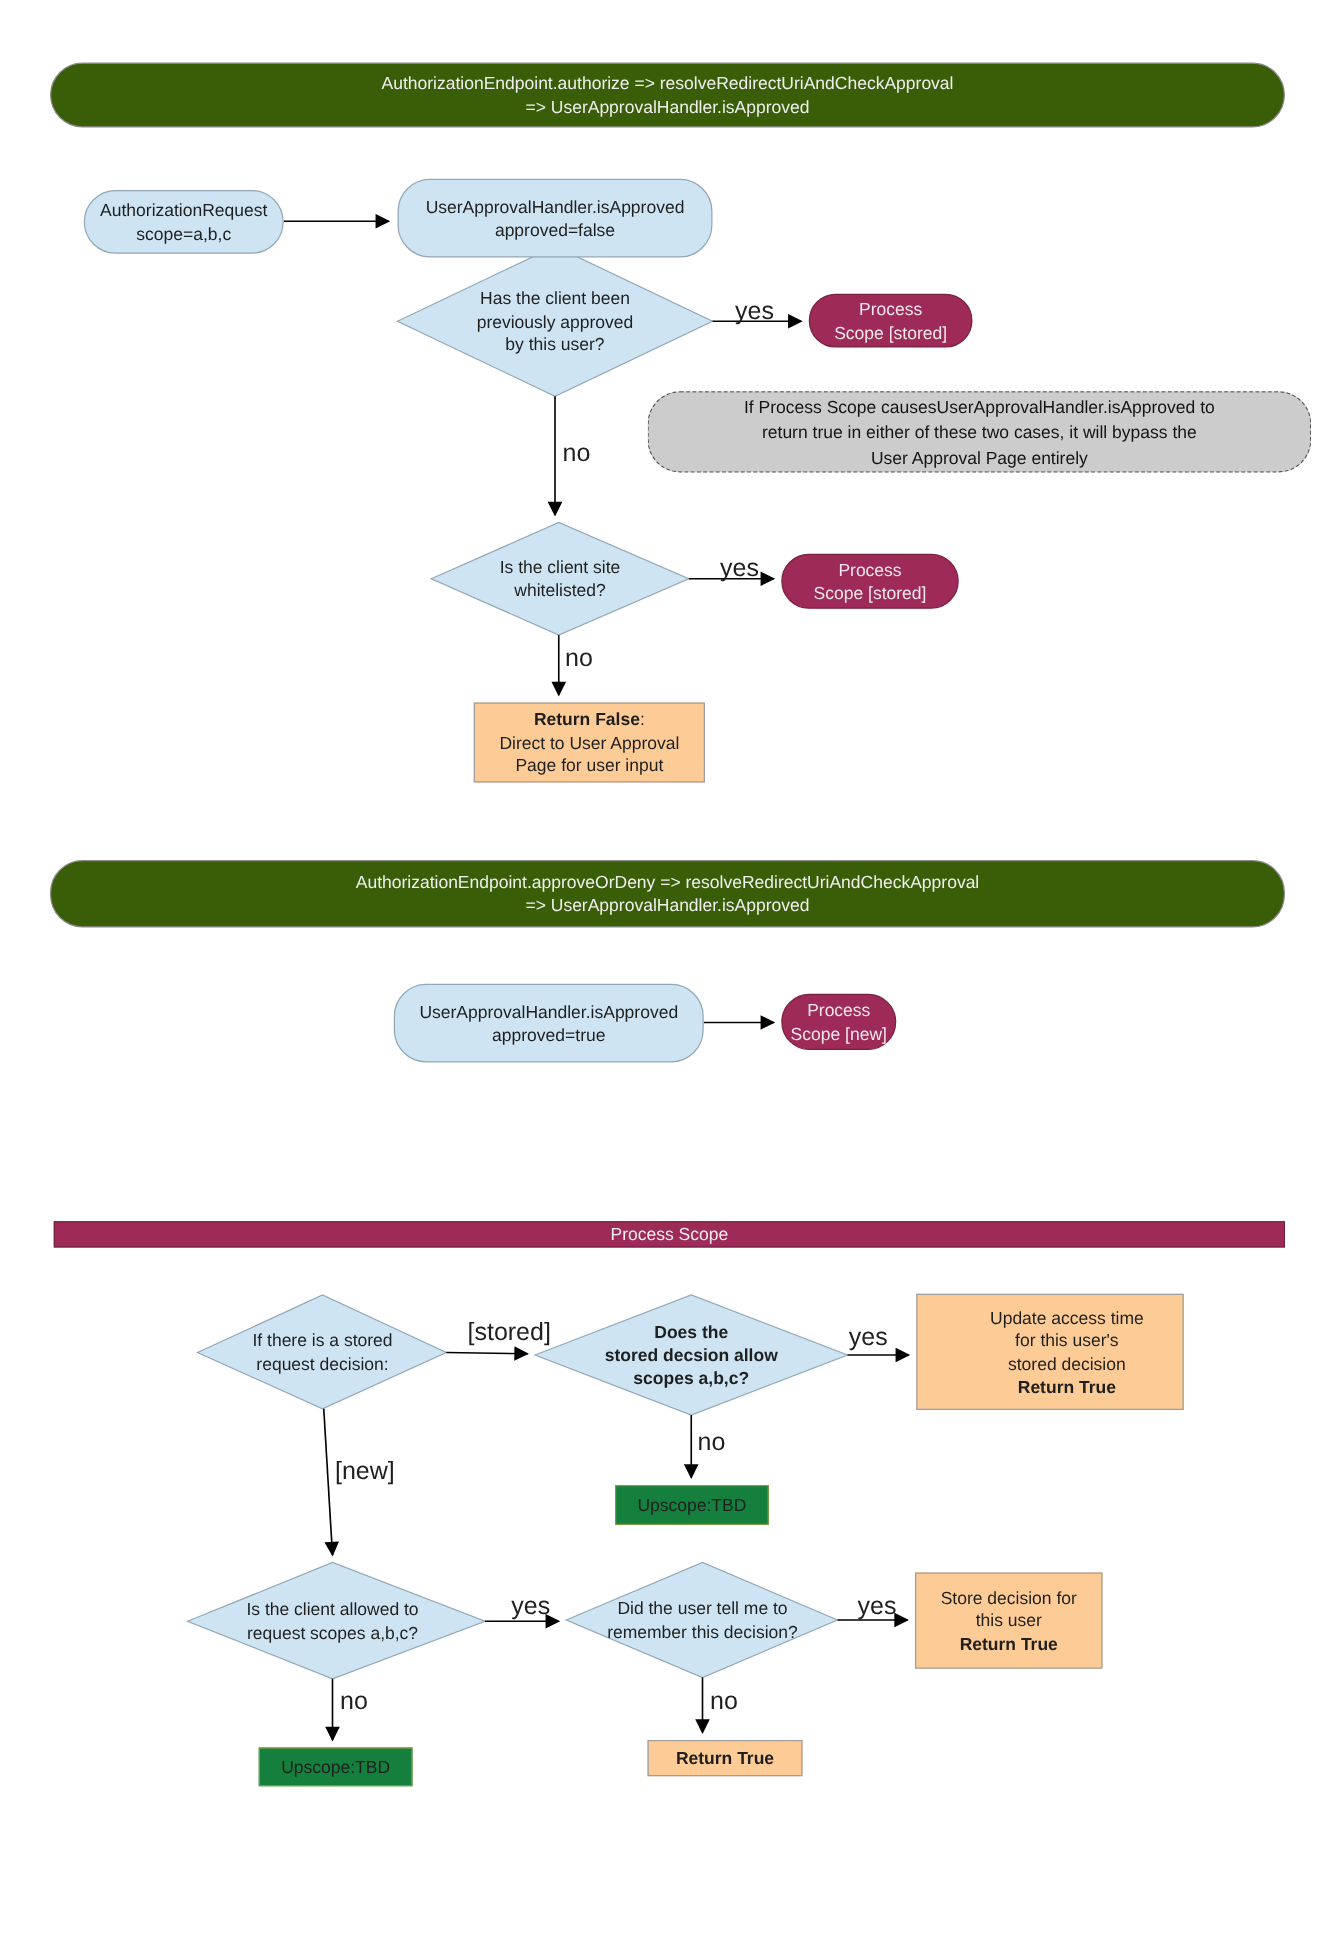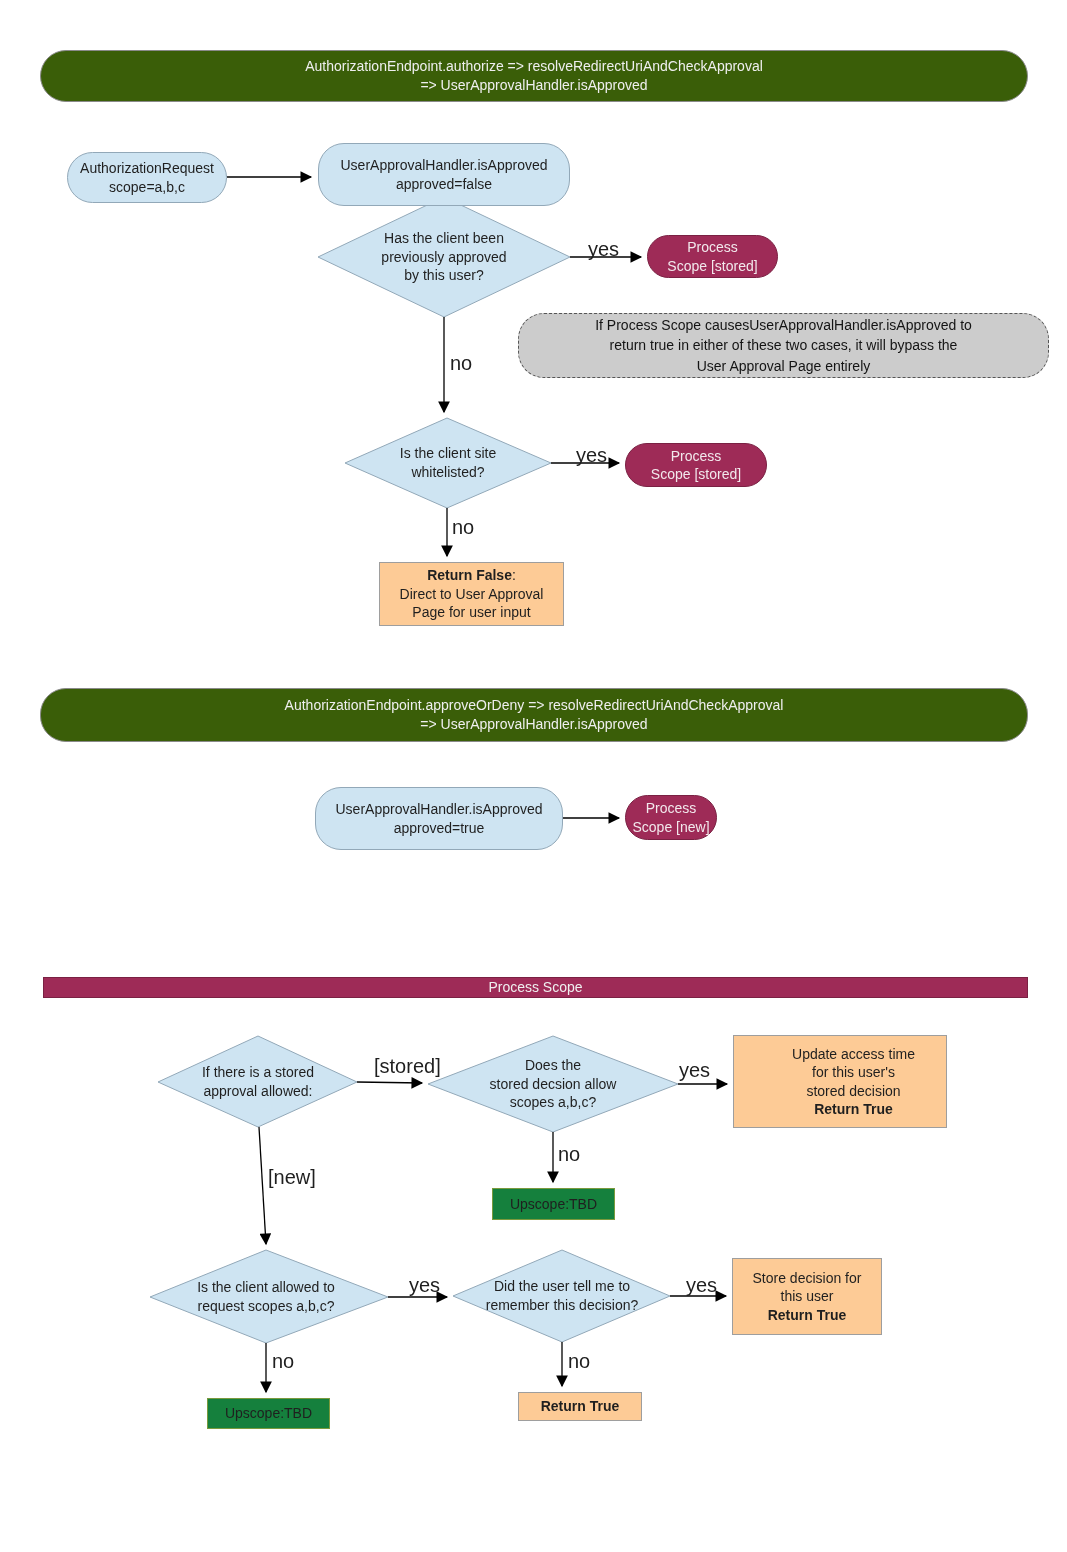--- a/index.html
+++ b/index.html
@@ -87,22 +87,22 @@
     <div class="ml">Direct to User Approval
 Page for user input</div>
   </div>
 
   <div class="abs node node-blue ml" style="left:315px;top:787px;width:248px;height:63px;">UserApprovalHandler.isApproved
 approved=true</div>
   <div class="abs node node-maroon ml" style="left:625px;top:795px;width:92px;height:45px;">Process
 Scope [new]</div>
 
   <div class="abs diamond-label ml" style="left:168px;top:1052px;width:180px;height:60px;">If there is a stored
-approval allowed:</div>
-  <div class="abs diamond-label ml" style="left:453px;top:1046px;width:200px;height:76px;">Does the
+request decision:</div>
+  <div class="abs diamond-label ml" style="left:453px;top:1046px;width:200px;height:76px;font-weight:bold;">Does the
 stored decsion allow
 scopes a,b,c?</div>
   <div class="abs node node-orange" style="left:733px;top:1035px;width:214px;height:93px;padding-left:27px;">
     <div class="ml">Update access time
 for this user's
 stored decision</div>
     <div class="b">Return True</div>
   </div>
   <div class="abs node node-green" style="left:492px;top:1188px;width:123px;height:32px;">Upscope:TBD</div>
   <div class="abs diamond-label ml" style="left:156px;top:1267px;width:220px;height:60px;">Is the client allowed to

